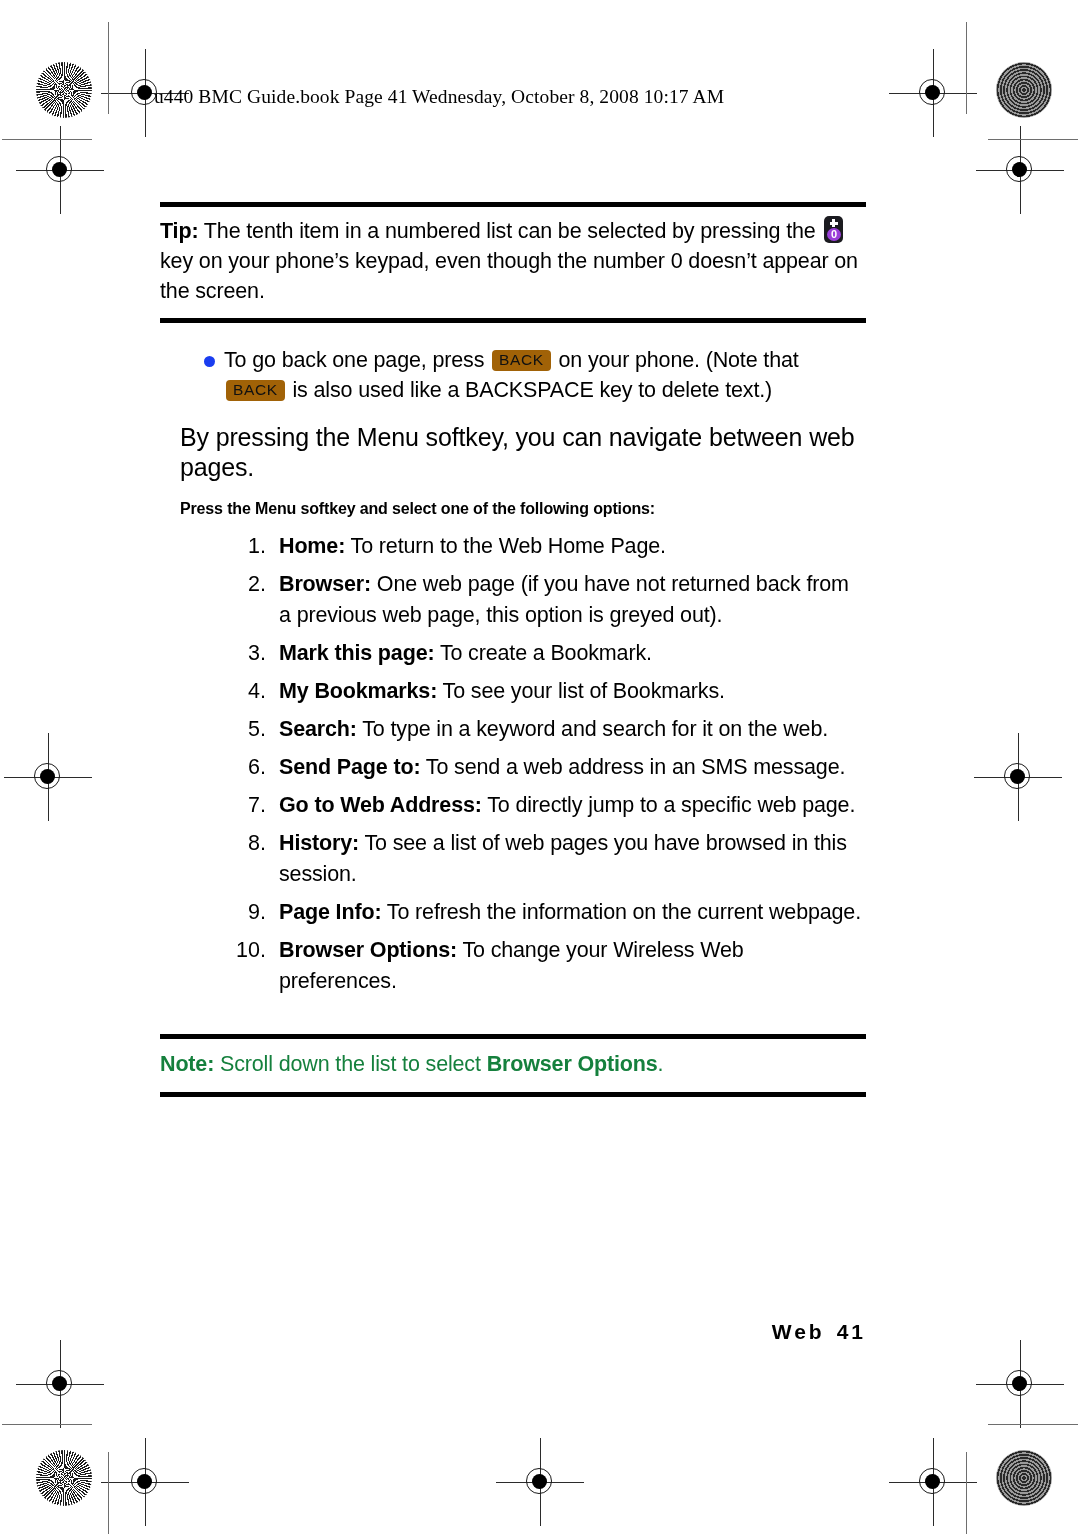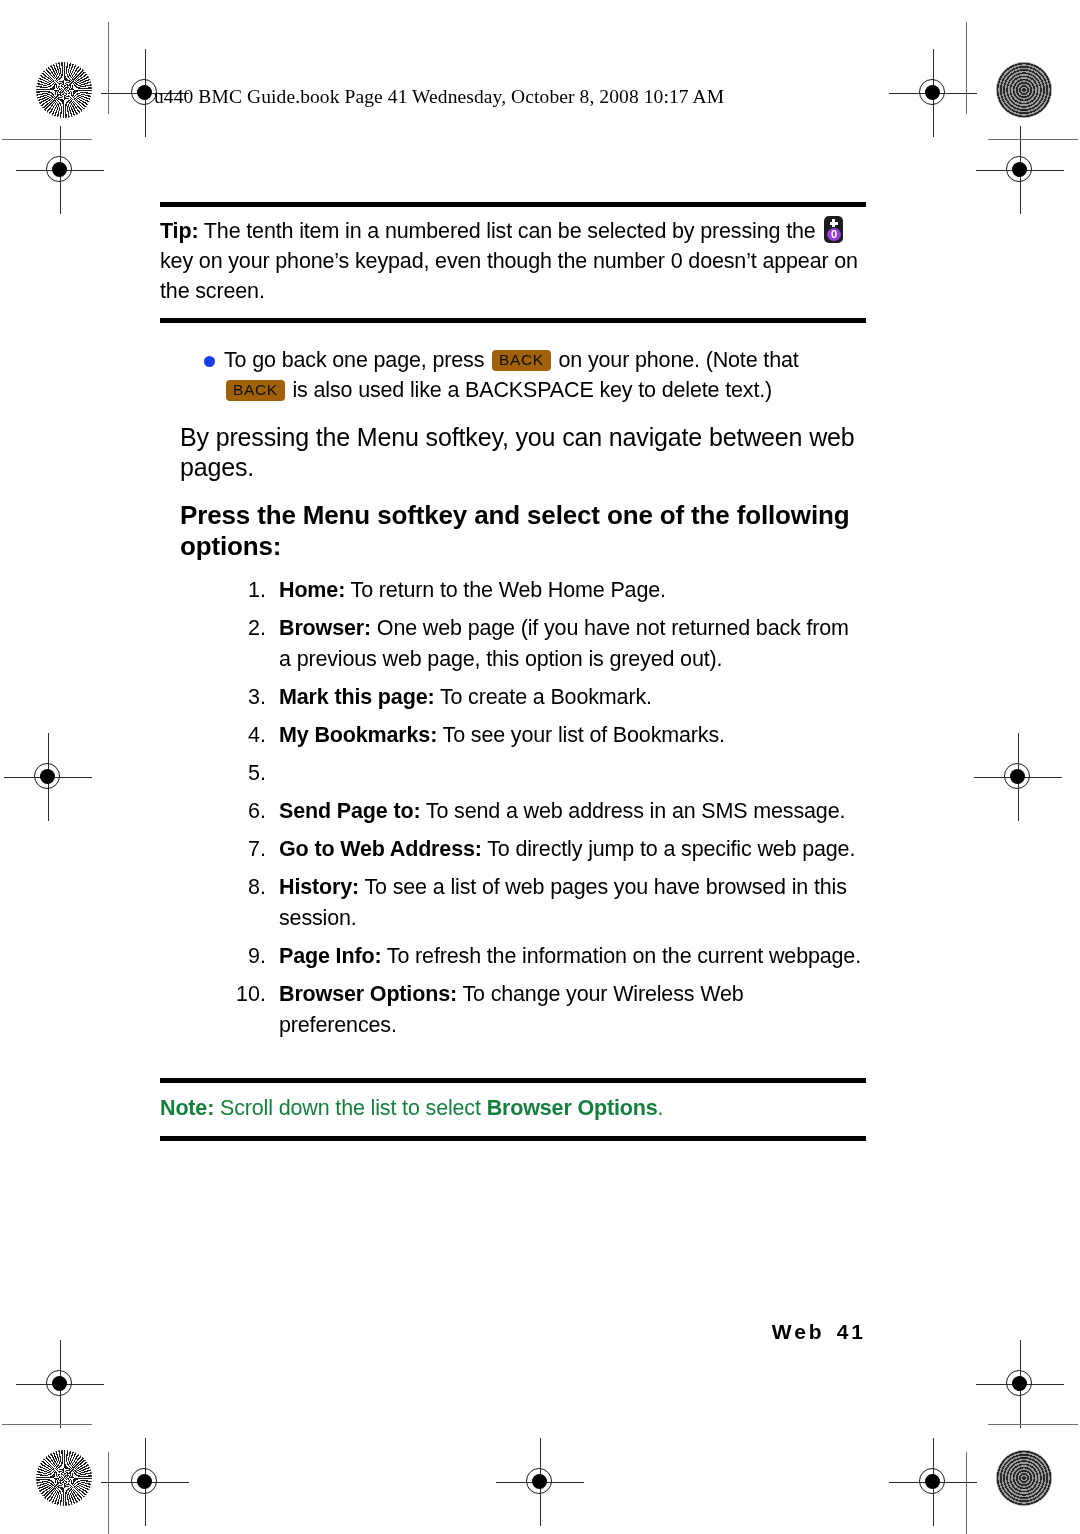--- a/index.html
+++ b/index.html
@@ -213,21 +213,21 @@
     font-family: "Liberation Sans Narrow", "Liberation Sans", sans-serif;
     font-size: 25px;
     line-height: 30px;
     letter-spacing: -0.15px;
     margin: 17px 0 0 20px;
     color: #000;
   }
 
   p.sub-head {
     font-family: "Liberation Sans Narrow", "Liberation Sans", sans-serif;
-    font-size: 26px;
+    font-size: 16px;
     font-weight: bold;
     letter-spacing: -0.15px;
     margin: 18px 0 0 20px;
     color: #000;
   }
 
   ol.options {
     list-style: none;
     margin: 13px 0 0 0;
     padding: 0;
@@ -411,20 +411,21 @@
       <li>
         <span class="num">3.</span>
         <span class="txt"><b>Mark this page:</b><span> To create a Bookmark.</span></span>
       </li>
       <li>
         <span class="num">4.</span>
         <span class="txt"><b>My Bookmarks:</b><span> To see your list of Bookmarks.</span></span>
       </li>
       <li>
         <span class="num">5.</span>
+        <span class="txt"><b>Search:</b><span> To type in a keyword and search for it on the web.</span></span>
       </li>
       <li>
         <span class="num">6.</span>
         <span class="txt"><b>Send Page to:</b><span> To send a web address in an SMS message.</span></span>
       </li>
       <li>
         <span class="num">7.</span>
         <span class="txt"><b>Go to Web Address:</b><span> To directly jump to a specific web page.</span></span>
       </li>
       <li>

